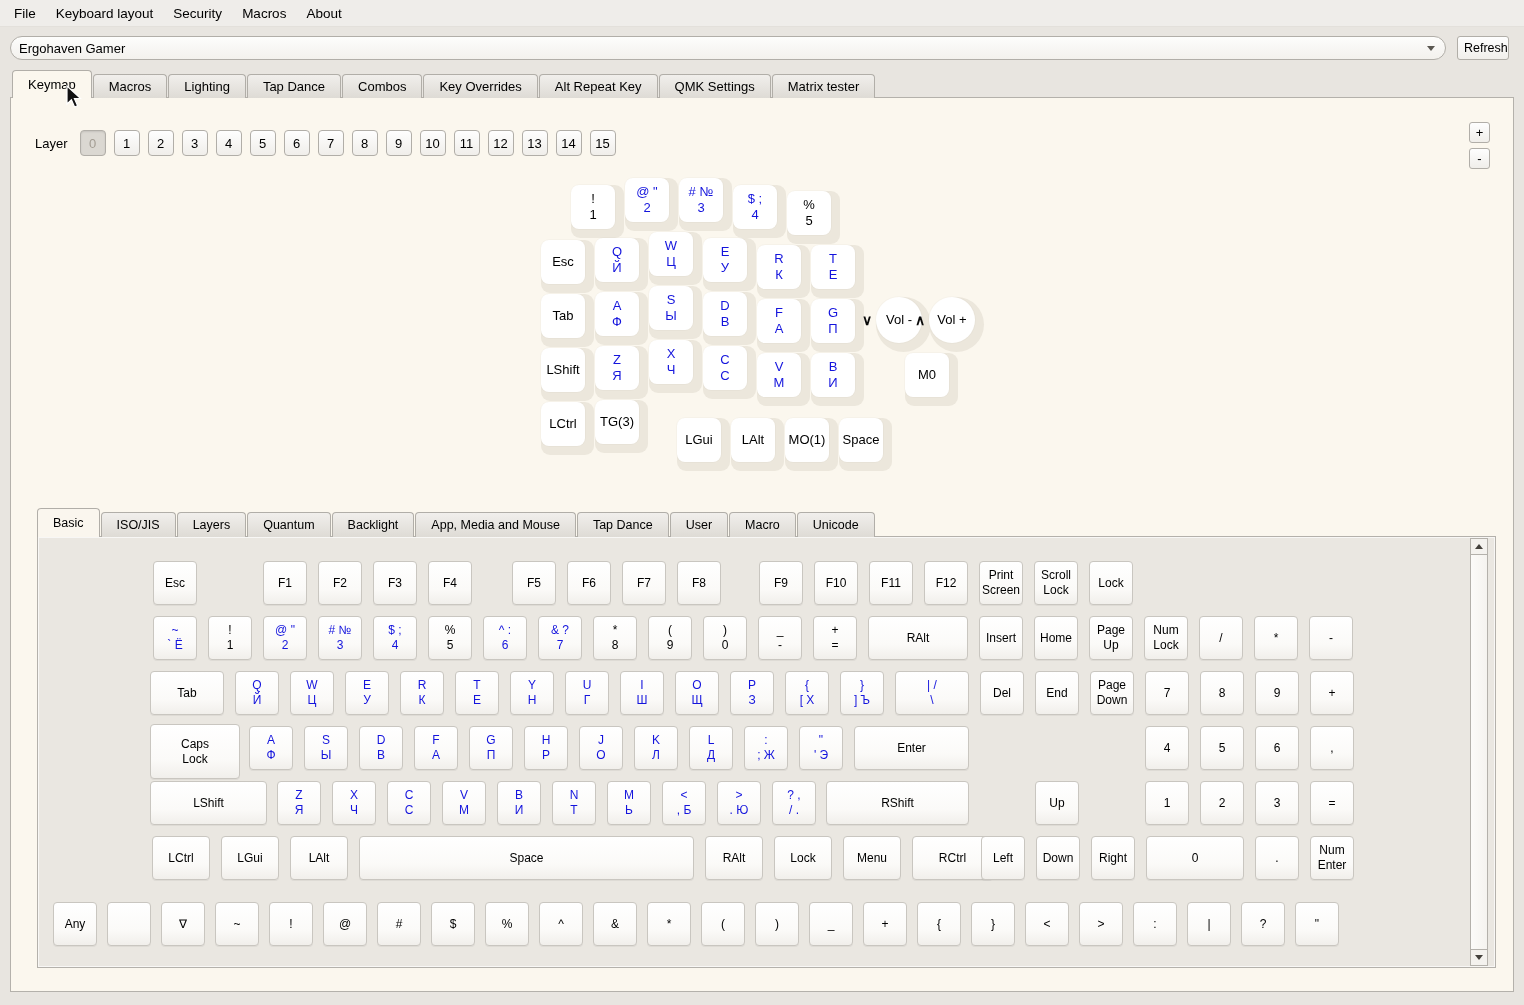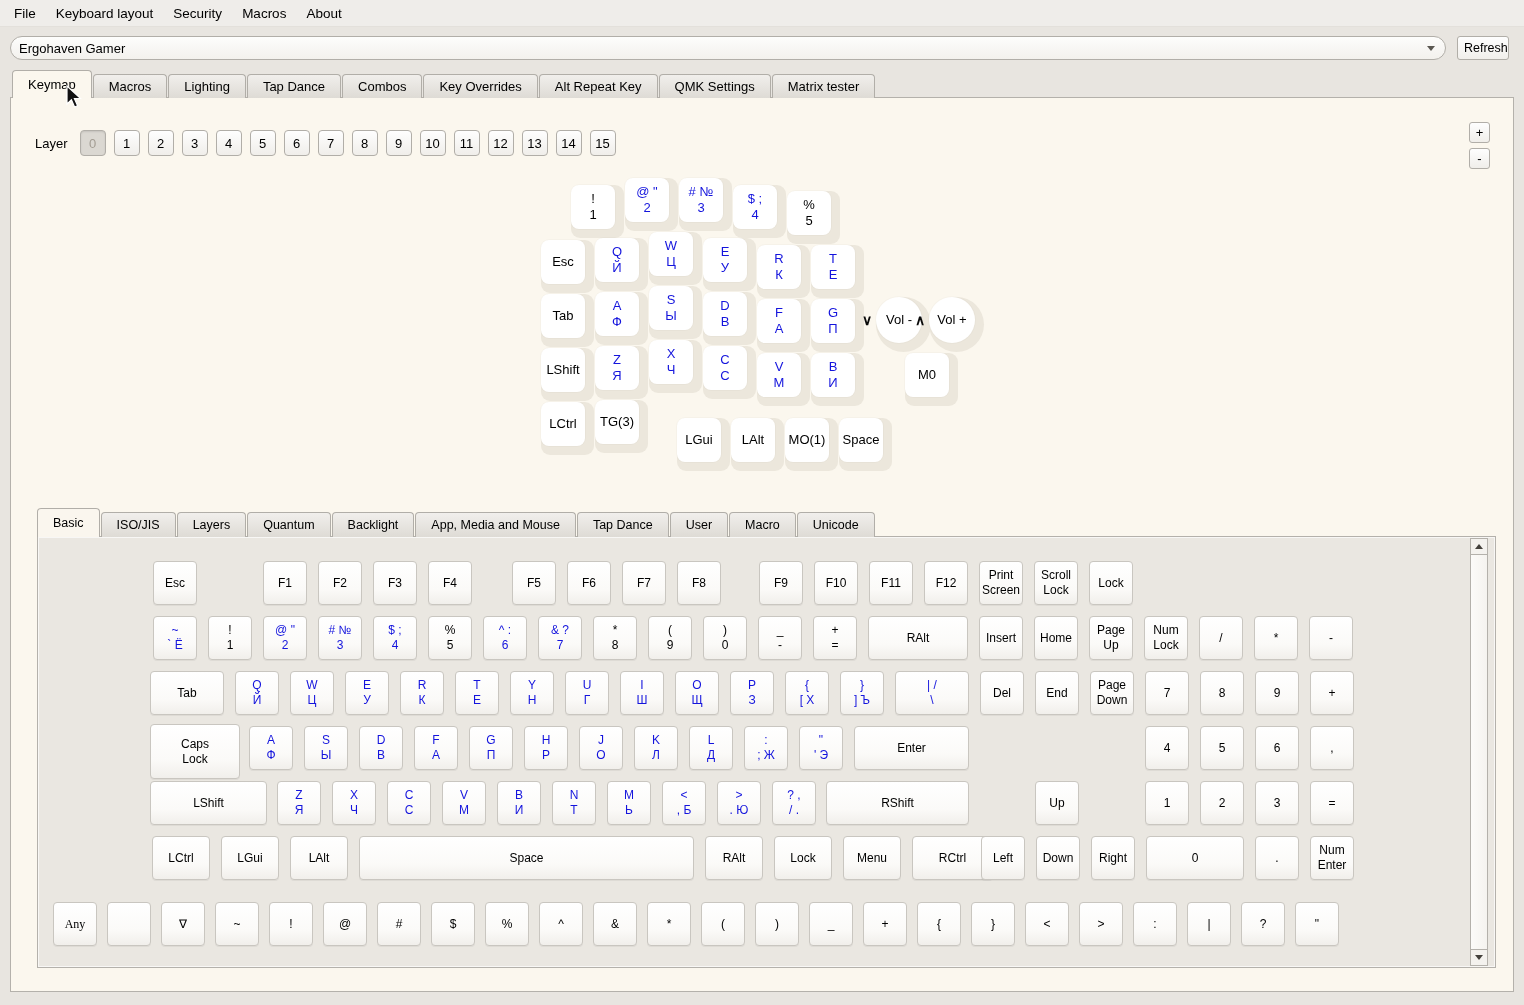--- a/index.html
+++ b/index.html
@@ -341,21 +341,21 @@
       <div class="pkey" style="left: 705px; top: 836px; width: 58px; height: 44px;">RAlt</div>
       <div class="pkey" style="left: 774px; top: 836px; width: 58px; height: 44px;">Lock</div>
       <div class="pkey" style="left: 843px; top: 836px; width: 58px; height: 44px;">Menu</div>
       <div class="pkey" style="left: 912px; top: 836px; width: 81px; height: 44px;">RCtrl</div>
       <div class="pkey" style="left: 981px; top: 836px; width: 44px; height: 44px;">Left</div>
       <div class="pkey" style="left: 1036px; top: 836px; width: 44px; height: 44px;">Down</div>
       <div class="pkey" style="left: 1091px; top: 836px; width: 44px; height: 44px;">Right</div>
       <div class="pkey" style="left: 1146px; top: 836px; width: 98px; height: 44px;">0</div>
       <div class="pkey" style="left: 1255px; top: 836px; width: 44px; height: 44px;">.</div>
       <div class="pkey" style="left: 1310px; top: 836px; width: 44px; height: 44px;"><div class="t">Num</div><div class="b">Enter</div></div>
-      <div class="pkey" style="left: 53px; top: 902px; width: 44px; height: 44px; font-family: Liberation Serif, serif;">Any</div>
+      <div class="pkey" style="left: 53px; top: 902px; width: 44px; height: 44px;">Any</div>
       <div class="pkey" style="left: 107px; top: 902px; width: 44px; height: 44px;"></div>
       <div class="pkey" style="left: 161px; top: 902px; width: 44px; height: 44px;">∇</div>
       <div class="pkey" style="left: 215px; top: 902px; width: 44px; height: 44px;">~</div>
       <div class="pkey" style="left: 269px; top: 902px; width: 44px; height: 44px;">!</div>
       <div class="pkey" style="left: 323px; top: 902px; width: 44px; height: 44px;">@</div>
       <div class="pkey" style="left: 377px; top: 902px; width: 44px; height: 44px;">#</div>
       <div class="pkey" style="left: 431px; top: 902px; width: 44px; height: 44px;">$</div>
       <div class="pkey" style="left: 485px; top: 902px; width: 44px; height: 44px;">%</div>
       <div class="pkey" style="left: 539px; top: 902px; width: 44px; height: 44px;">^</div>
       <div class="pkey" style="left: 593px; top: 902px; width: 44px; height: 44px;">&amp;</div>

